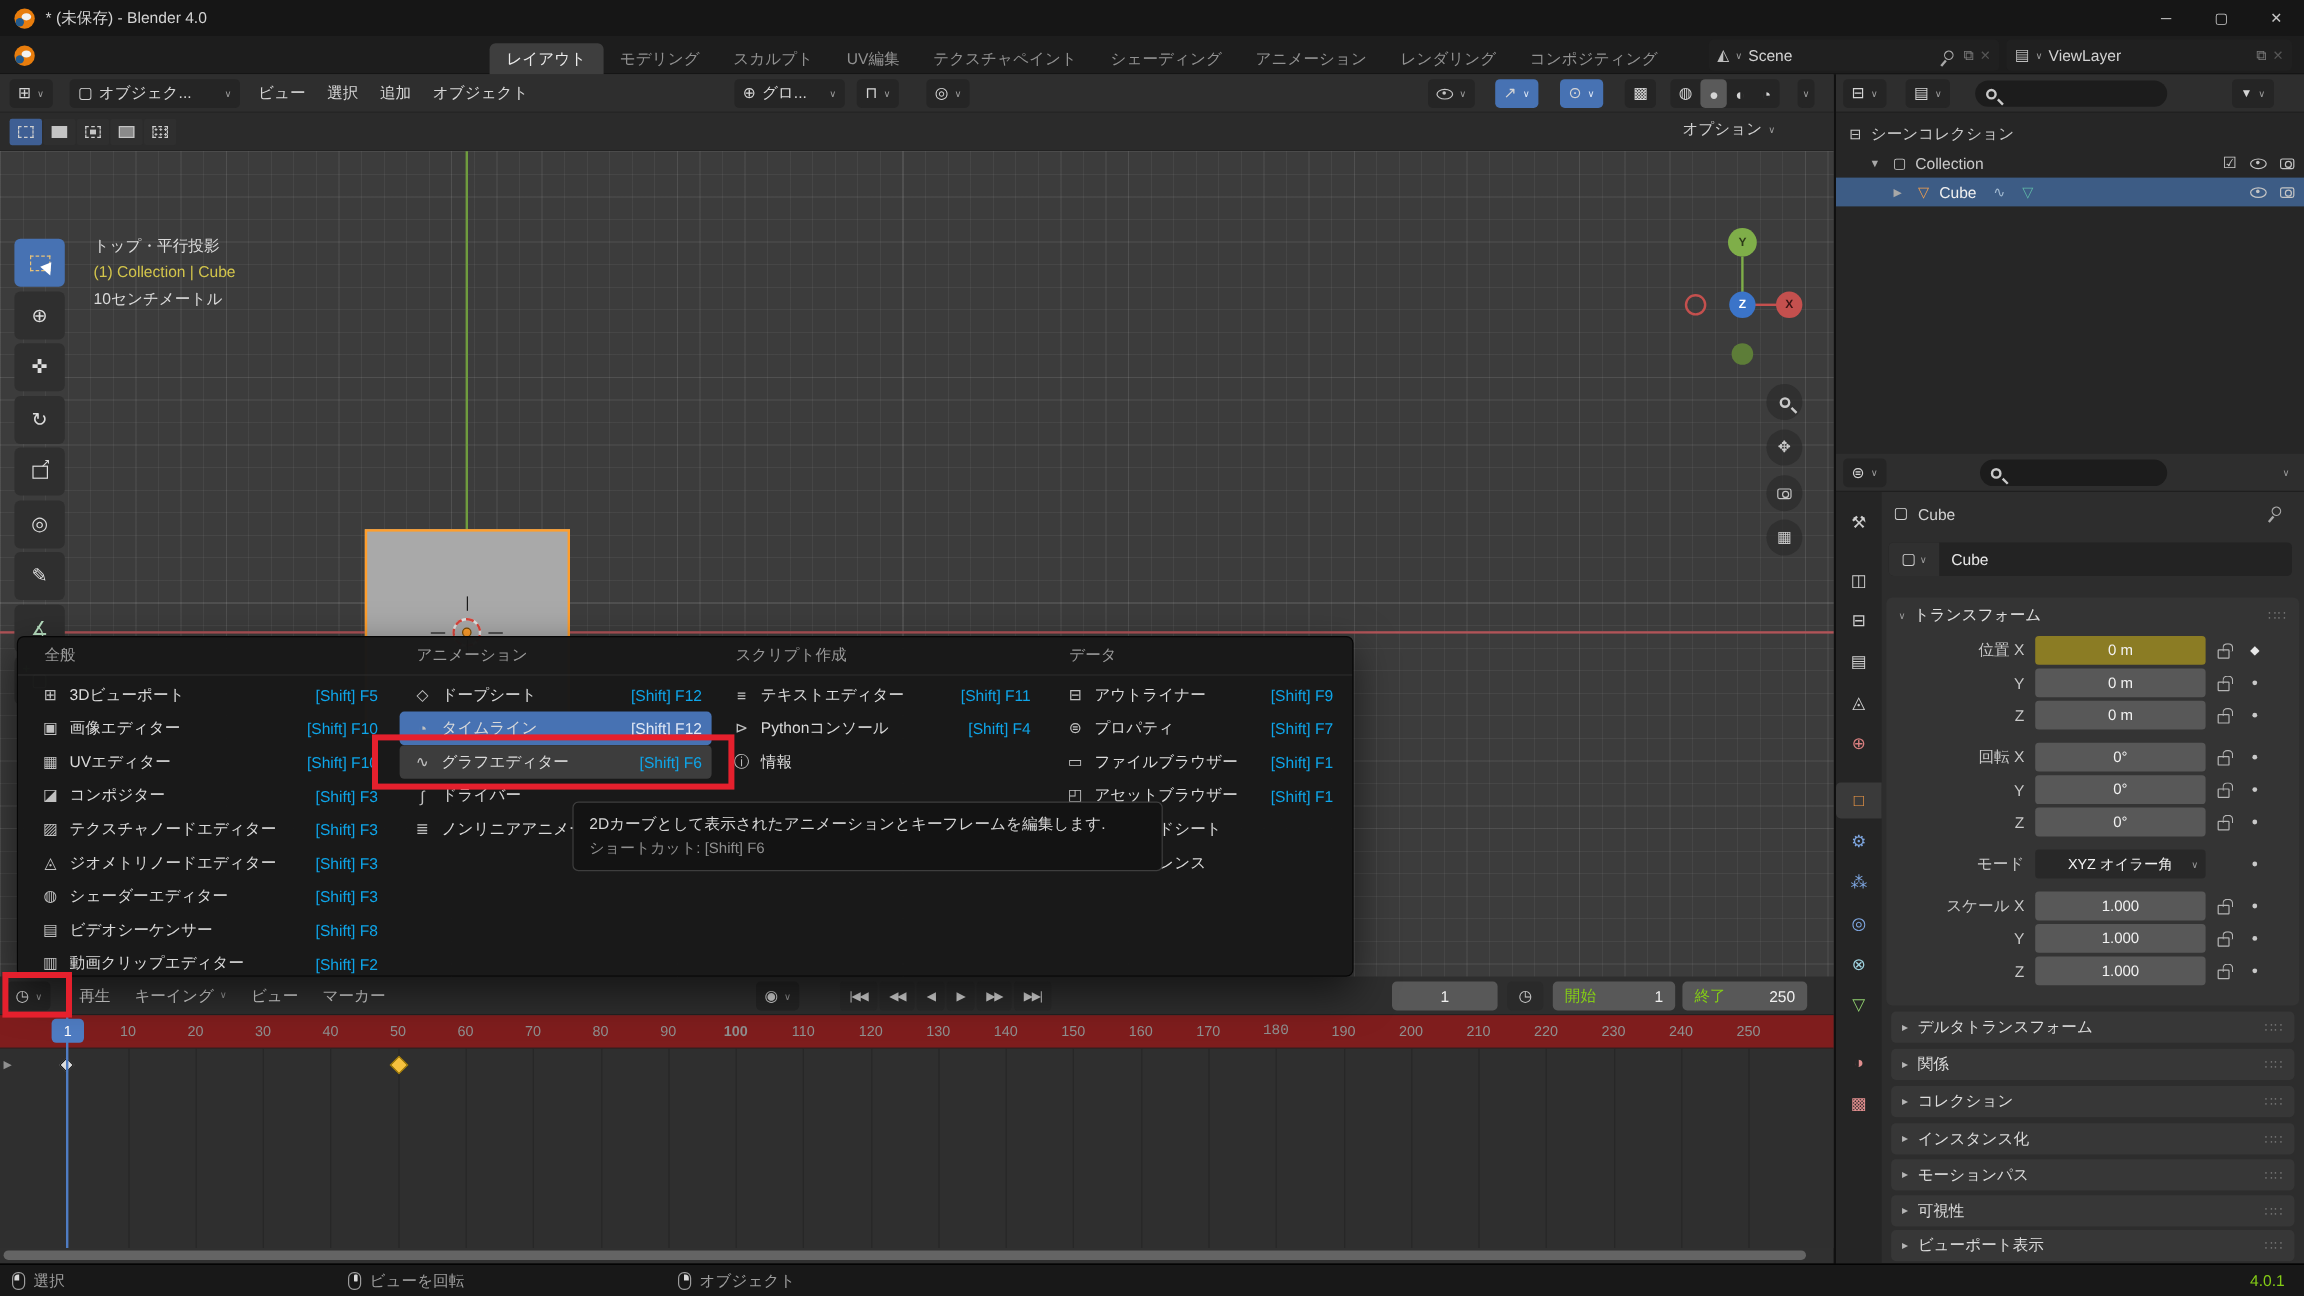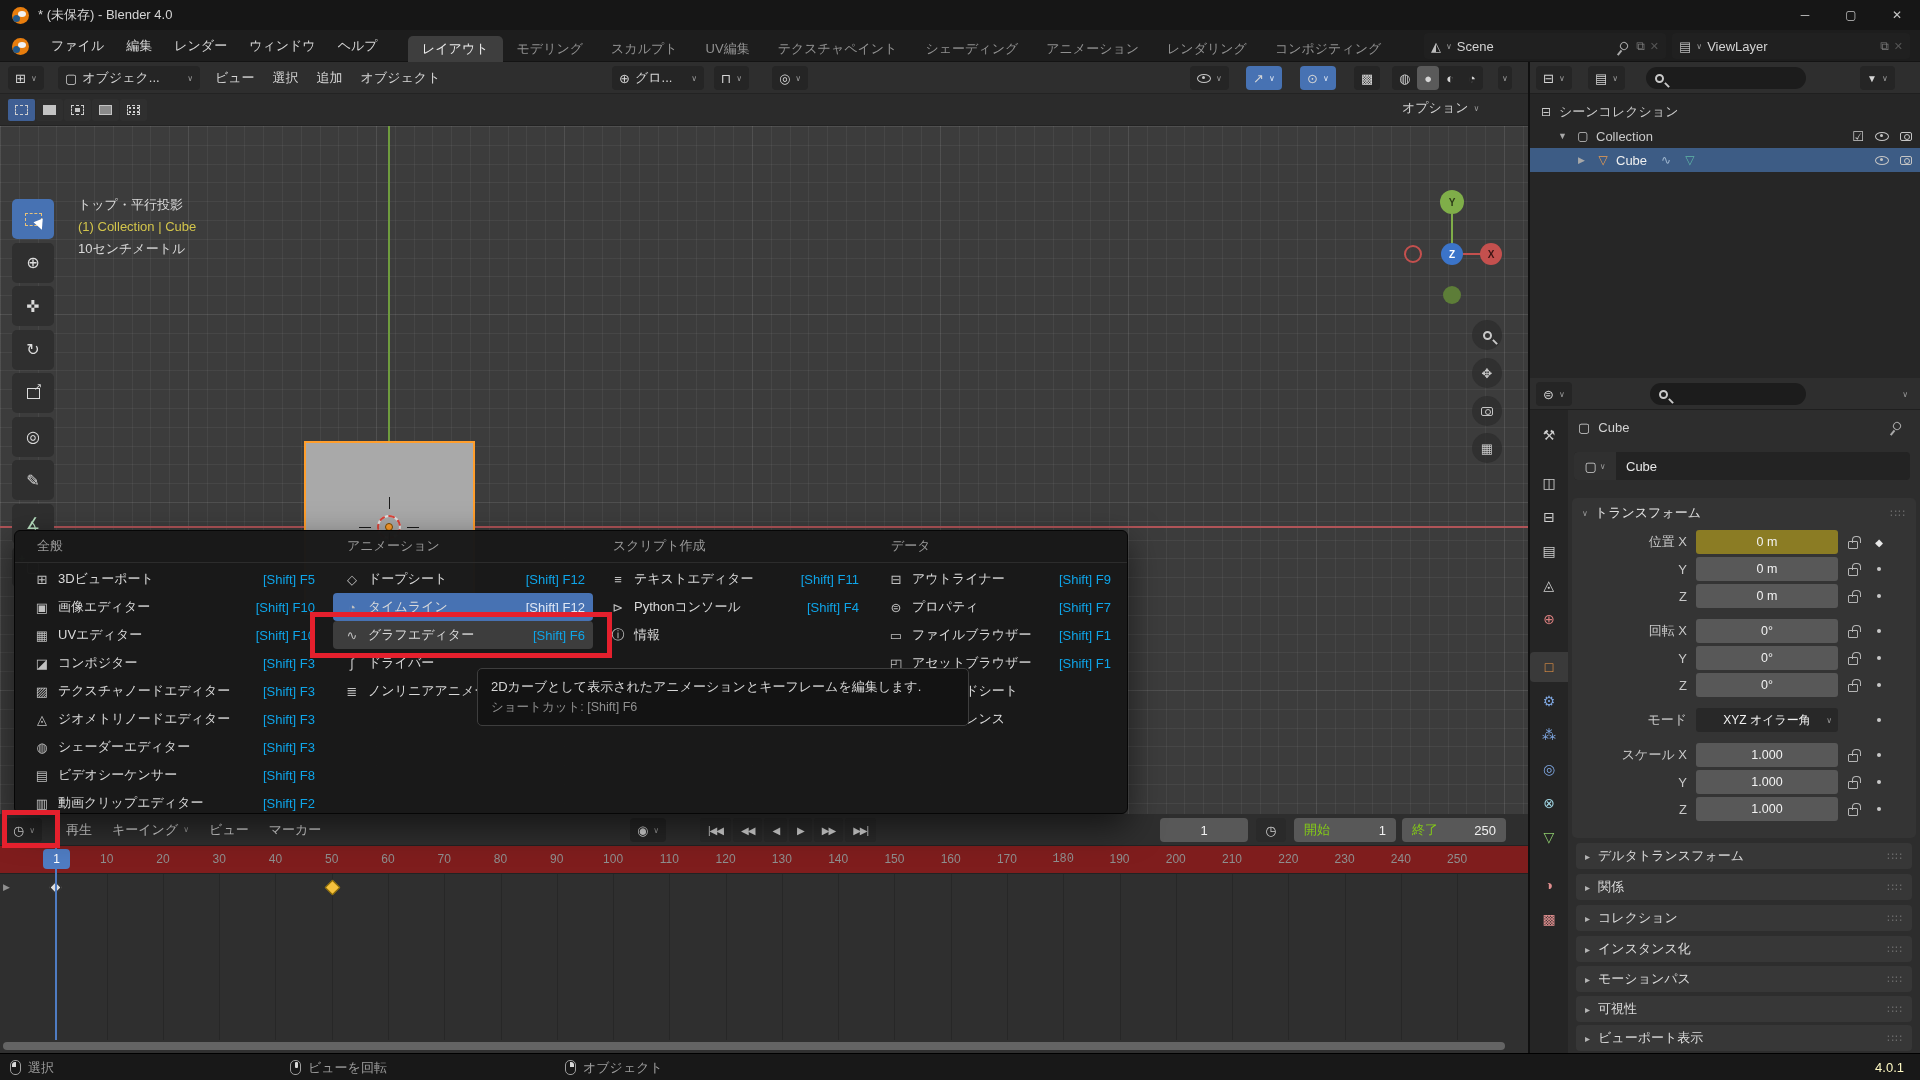--- a/index.html
+++ b/index.html
@@ -193,47 +193,40 @@
   .ppanel{position:absolute;left:46px;width:336px;height:26px;background:#373737;border-radius:4px;display:flex;align-items:center;padding:0 9px;gap:8px;color:#dcdcdc}
   .parrow{font-size:10px;color:#b5b5b5}
 
   
   #statusbar{position:absolute;left:0;top:1053px;width:1920px;height:27px;background:#181818;border-top:1px solid #000}
   .sbitem{position:absolute;top:0;height:27px;display:flex;align-items:center;gap:7px;color:#9d9d9d}
   .mouse{width:11px;height:15px;border:1px solid #9d9d9d;border-radius:5px;position:relative}
   .mouse.left::before{content:'';position:absolute;left:1px;top:1px;width:4px;height:5px;background:#d8d8d8;border-radius:3px 0 0 0}
   .mouse.middle::before{content:'';position:absolute;left:3.5px;top:1px;width:3px;height:6px;background:#d8d8d8;border-radius:1px}
   .mouse.right::before{content:'';position:absolute;right:1px;top:1px;width:4px;height:5px;background:#d8d8d8;border-radius:0 3px 0 0}
-  #sb-version{position:absolute;right:16px;top:0;height:27px;display:flex;align-items:center;color:#fef9c3}
+  #sb-version{position:absolute;right:16px;top:0;height:27px;display:flex;align-items:center;color:#84cc16}
 </style>
 </head>
 <body>
 
 <div id="app">
 
   <div id="titlebar">
     <span class="blogo"></span>
     <span id="title">* (未保存) - Blender 4.0</span>
     <div id="winctrls">
       <span class="wc">─</span>
       <span class="wc">▢</span>
       <span class="wc">✕</span>
     </div>
   </div>
 
   <div id="topbar">
     <div id="blender-menu">
         <span class="blogo" style="margin:0"></span>
-      </div>
-    <div id="tb-menus">
-        <div class="tbmenu">ファイル</div>
-        <div class="tbmenu">編集</div>
-        <div class="tbmenu">レンダー</div>
-        <div class="tbmenu">ウィンドウ</div>
-        <div class="tbmenu">ヘルプ</div>
       </div>
     <div id="ws-tabs">
         <div class="wtab active">レイアウト</div>
         <div class="wtab">モデリング</div>
         <div class="wtab">スカルプト</div>
         <div class="wtab">UV編集</div>
         <div class="wtab">テクスチャペイント</div>
         <div class="wtab">シェーディング</div>
         <div class="wtab">アニメーション</div>
         <div class="wtab">レンダリング</div>
@@ -603,21 +596,21 @@
     <div id="tl-ruler">
         <div class="rnum" style="left: 90.643px;">10</div>
         <div class="rnum" style="left: 146.913px;">20</div>
         <div class="rnum" style="left: 203.183px;">30</div>
         <div class="rnum" style="left: 259.453px;">40</div>
         <div class="rnum" style="left: 315.723px;">50</div>
         <div class="rnum" style="left: 371.993px;">60</div>
         <div class="rnum" style="left: 428.263px;">70</div>
         <div class="rnum" style="left: 484.533px;">80</div>
         <div class="rnum" style="left: 540.803px;">90</div>
-        <div class="rnum" style="left: 597.073px;">100</div>
+        <div class="rnum" style="left: 597.073px; font-weight: bold;">100</div>
         <div class="rnum" style="left: 653.343px;">110</div>
         <div class="rnum" style="left: 709.613px;">120</div>
         <div class="rnum" style="left: 765.883px;">130</div>
         <div class="rnum" style="left: 822.153px;">140</div>
         <div class="rnum" style="left: 878.423px;">150</div>
         <div class="rnum" style="left: 934.693px;">160</div>
         <div class="rnum" style="left: 990.963px;">170</div>
         <div class="rnum" style="left: 1047.23px; font-family: Liberation Mono, monospace;">180</div>
         <div class="rnum" style="left: 1103.5px;">190</div>
         <div class="rnum" style="left: 1159.77px;">200</div>

